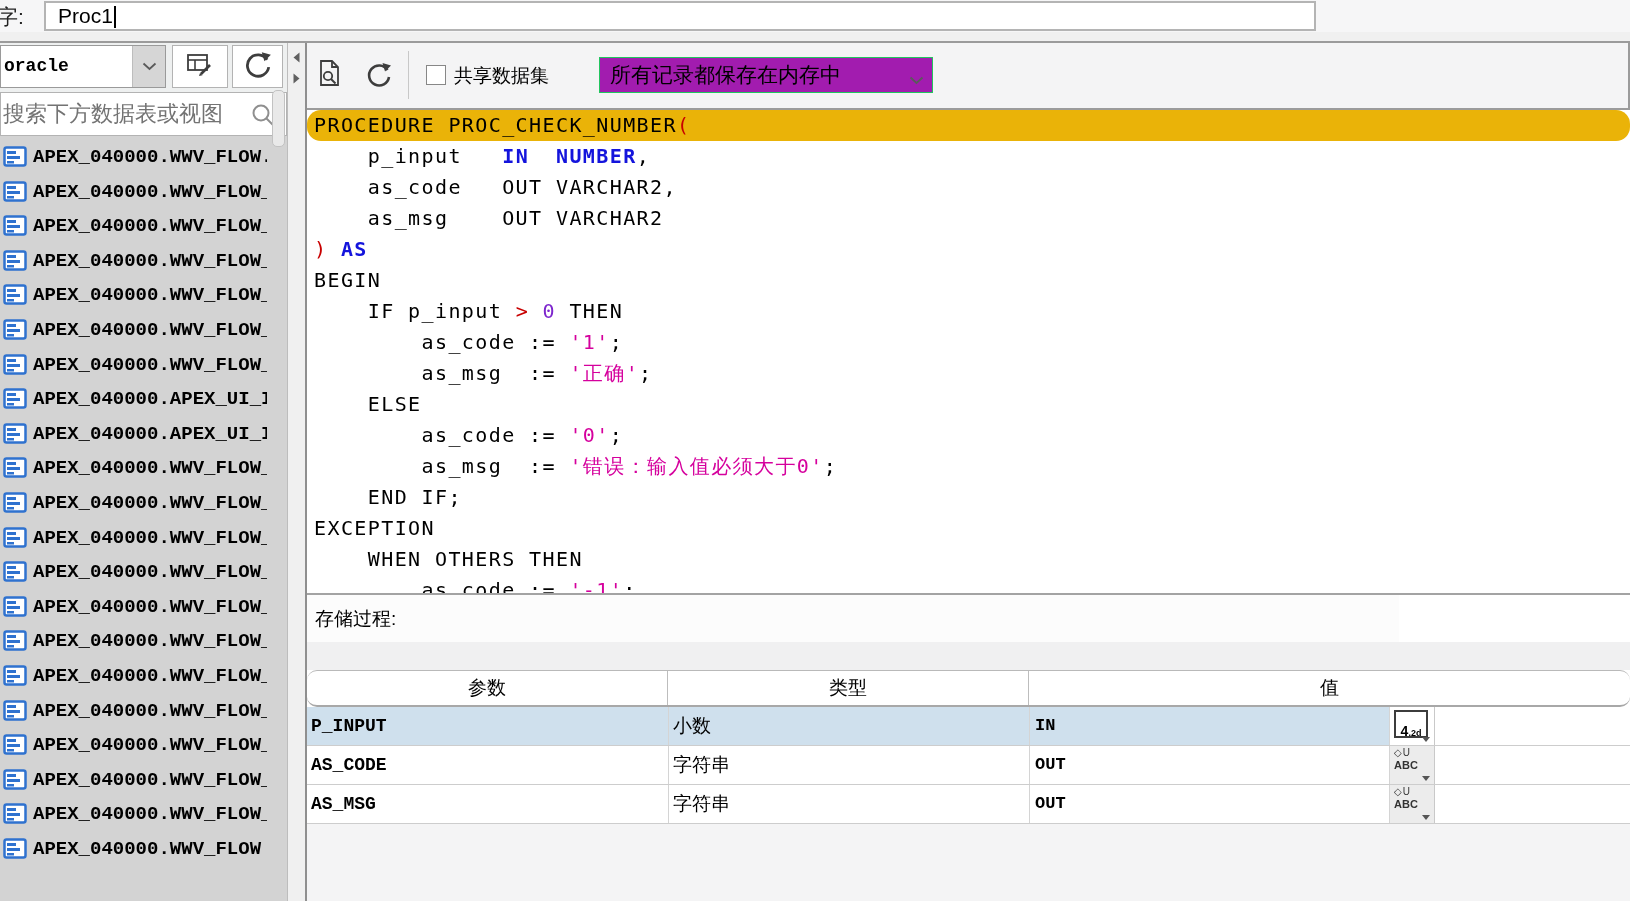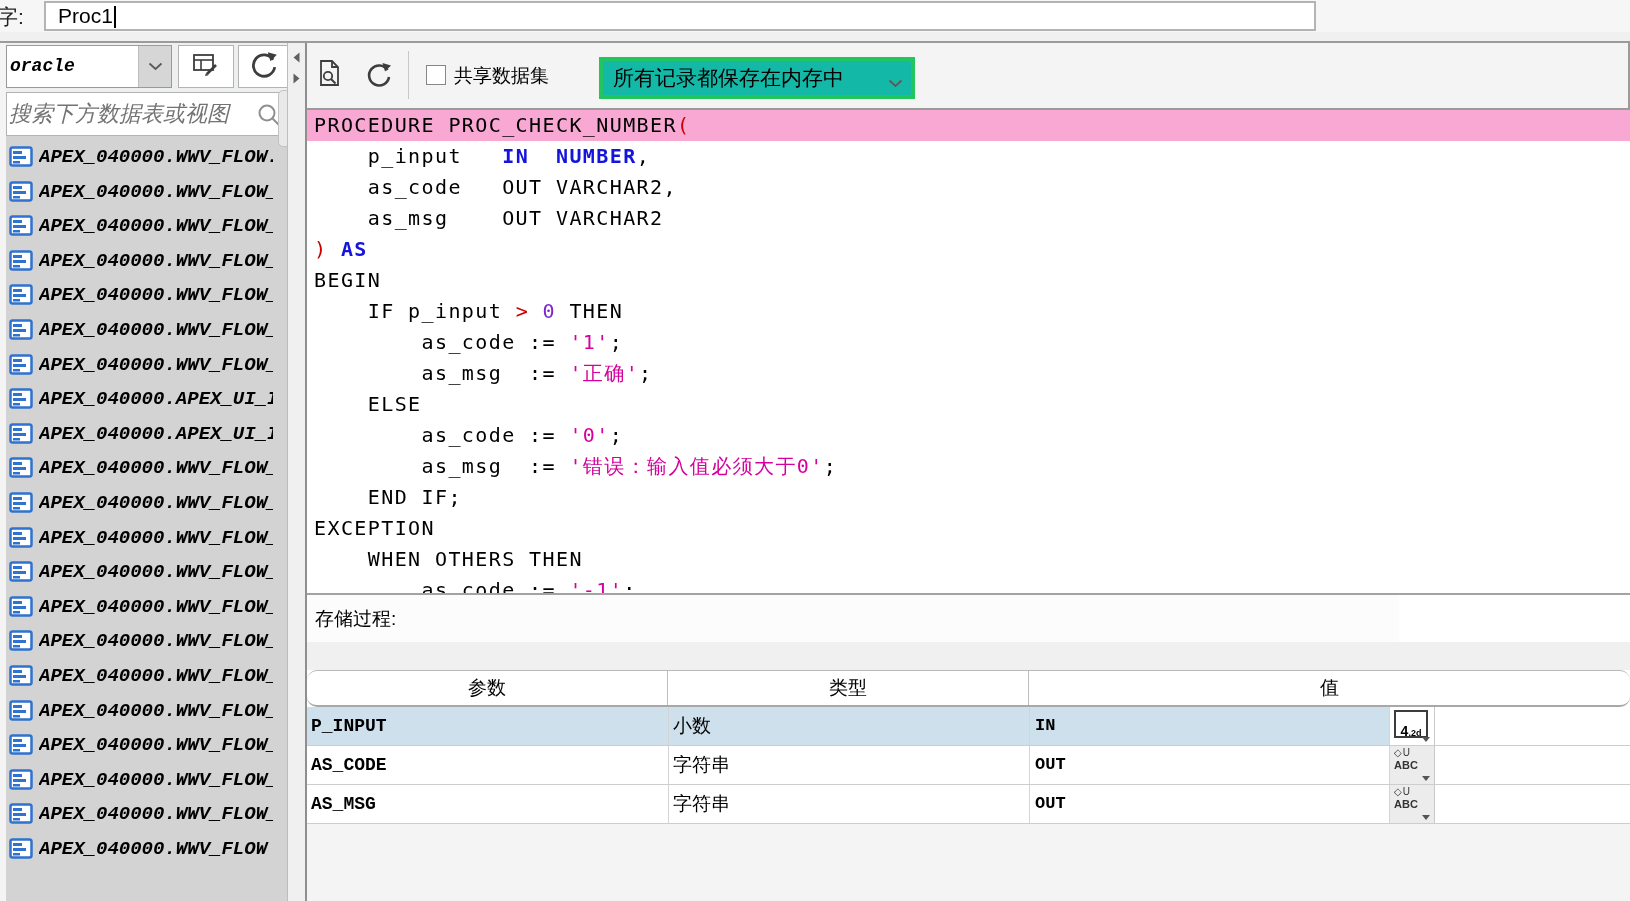--- a/index.html
+++ b/index.html
@@ -9,21 +9,21 @@
   }
   
   #namebar{position:absolute;left:0;top:0;width:1630px;height:32px;background:#f6f6f7;overflow:hidden;}
   #name-label{position:absolute;left:-24px;top:3px;font-size:21px;color:#222;white-space:nowrap;}
   #name-input{position:absolute;left:44px;top:1px;width:1256px;height:26px;background:#fff;border:2px solid #b4b4b4;font-size:21px;line-height:26px;padding-left:12px;}
   #name-caret{display:inline-block;width:2px;height:22px;background:#000;vertical-align:middle;margin-left:1px;}
   #strip{position:absolute;left:0;top:32px;width:1630px;height:9px;background:#f0f0f0;}
   #topline{position:absolute;left:0;top:41px;width:1630px;height:2px;background:#9b9b9b;}
 
   
-  #sidebar{position:absolute;left:6px;top:43px;width:287px;height:736px;background:#eef0f0;font-style:italic;}
+  #sidebar{position:absolute;left:0;top:43px;width:287px;height:736px;background:#eef0f0;}
   .conn{position:absolute;left:0;top:2px;width:164px;height:41px;background:#fff;border:1px solid #9a9a9a;}
   .conn-text{position:absolute;left:3px;top:0;height:41px;line-height:41px;font-family:"Liberation Mono",monospace;font-weight:bold;font-size:18px;}
   .conn-dd{position:absolute;right:0;top:0;width:32px;height:41px;background:#d6d6d6;border-left:1px solid #bdbdbd;display:flex;align-items:center;justify-content:center;}
   .sbtn{position:absolute;top:2px;height:43px;background:#fff;border:1px solid #b3b3b3;display:flex;align-items:center;justify-content:center;box-sizing:border-box;}
   #btn-edit{left:172px;width:56px;}
   #btn-refresh{left:232px;width:51px;}
   #search{position:absolute;left:0;top:49px;width:285px;height:42px;background:#fff;border:1px solid #b3b3b3;}
   #search-ph{position:absolute;left:2px;top:0;height:42px;line-height:42px;font-size:22px;color:#737373;white-space:nowrap;overflow:hidden;width:240px;}
   #search-mag{position:absolute;right:10px;top:9px;}
   #tlist{position:absolute;left:0;top:93px;width:287px;height:765px;background:#d3d3d3;overflow:hidden;margin:0;padding:4px 0 0 0;list-style:none;}
@@ -38,29 +38,29 @@
   #spl-left{top:6px;} #spl-right{top:27px;}
 
   
   #main{position:absolute;left:307px;top:43px;width:1323px;height:858px;background:#fff;}
   #toolbar{position:absolute;left:0;top:0;width:1321px;height:65px;background:#f4f4f5;border-bottom:2px solid #9b9b9b;border-right:2px solid #9b9b9b;}
   #tb-preview{position:absolute;left:10px;top:16px;}
   #tb-refresh{position:absolute;left:58px;top:18px;}
   #tb-sep{position:absolute;left:101px;top:8px;width:1px;height:48px;background:#c8c8c8;}
   #tb-check{position:absolute;left:119px;top:22px;width:18px;height:18px;background:#fff;border:1px solid #878787;}
   #tb-share{position:absolute;left:147px;top:0;height:65px;line-height:65px;font-size:19px;}
-  #tb-select{position:absolute;left:292px;top:14px;width:308px;height:34px;background:#14b8a6;border:4px solid #22c55e;}
+  #tb-select{position:absolute;left:292px;top:14px;width:308px;height:34px;background:#a21caf;border:1px solid #22c55e;padding-left:24px;}
   #tb-select-text{position:absolute;left:10px;top:0;height:34px;line-height:34px;font-size:21px;white-space:nowrap;}
   #tb-select-dd{position:absolute;right:8px;top:13px;}
 
   
   #editor{position:absolute;left:0;top:67px;width:1323px;height:483px;overflow:hidden;background:#fff;
           font-family:"DejaVu Sans Mono",monospace;font-size:20px;letter-spacing:1.4px;}
   .line{height:31px;line-height:31px;white-space:pre;padding-left:7px;}
-  .hl{background:#f9a8d4;}
+  .hl{background:#eab308;border-radius:14px;}
   .k{color:#1414dc;font-weight:bold;}
   .r{color:#c80000;}
   .n{color:#7d26cd;}
   .s{color:#d5009d;}
 
   
   #divider{position:absolute;left:0;top:550px;width:1323px;height:2px;background:#a3a3a3;}
   #procrow{position:absolute;left:0;top:552px;width:1092px;height:47px;background:#fcfcfc;}
   #proc-label{position:absolute;left:8px;top:0;height:47px;line-height:47px;font-size:19px;}
   #proc-value{position:absolute;left:118px;top:0;height:47px;line-height:47px;font-family:"Liberation Mono",monospace;font-weight:bold;font-size:18px;margin-top:36px;}

